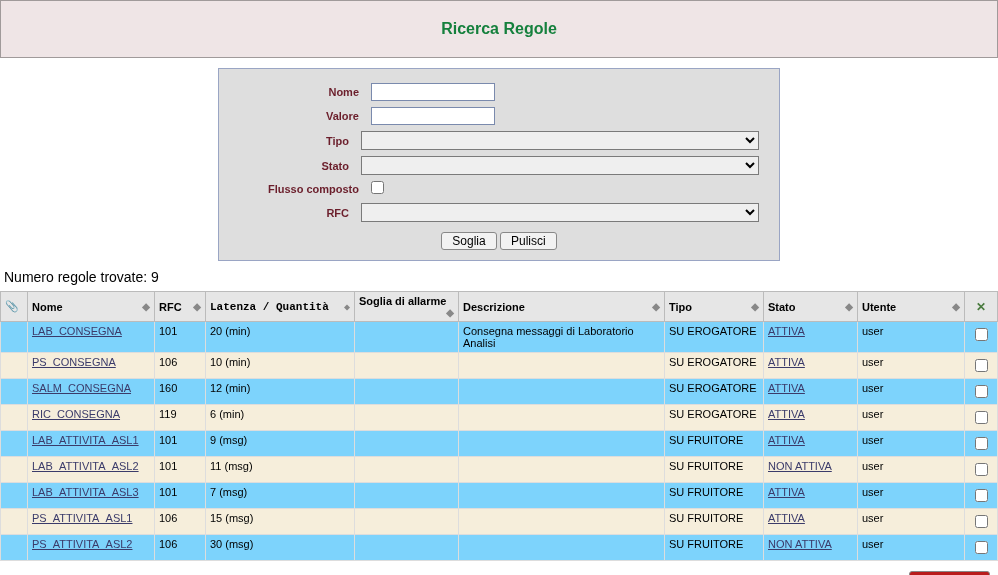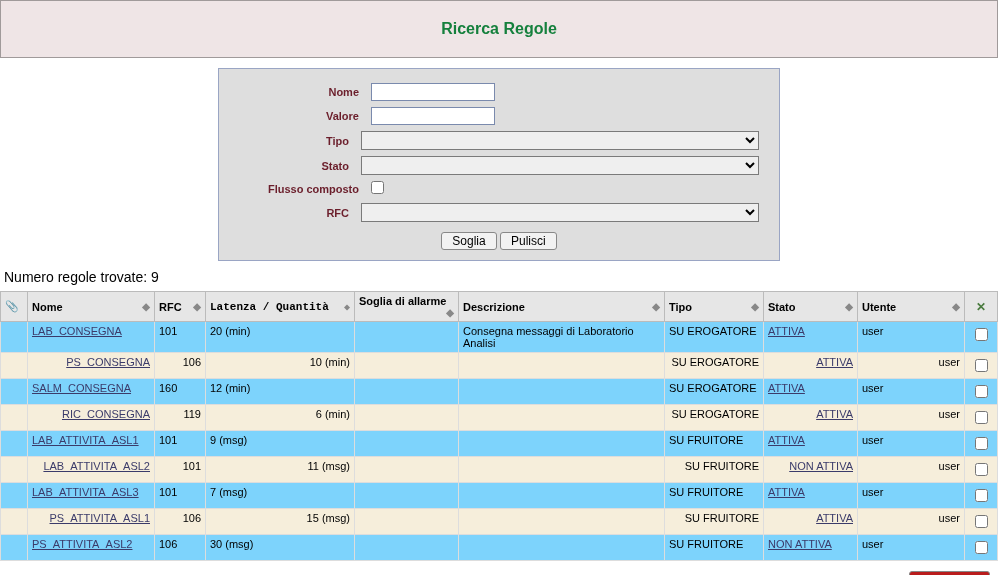--- a/index.html
+++ b/index.html
@@ -99,21 +99,21 @@
   float: right;
   color: #888;
   font-size: 10px;
 }
 table.data td {
   border: 1px solid #ddd;
   padding: 3px 4px;
   vertical-align: top;
 }
 table.data tr.odd td { background: #7dd3fc; }
-table.data tr.even td { background: #f6eedb; text-align: right; }
+table.data tr.even td { background: #f6eedb; }
 a.link { color: #3b3b6a; text-decoration: underline; }
 .paperclip { color: #7a7a7a; }
 .x-icon { color:#4a7b3f; font-weight:bold; font-size:12px; }
 .bottom-bar {
   text-align: right;
   padding: 10px 8px 4px;
 }
 .bottom-bar button {
   font-size: 13px;
   padding: 2px 18px;

